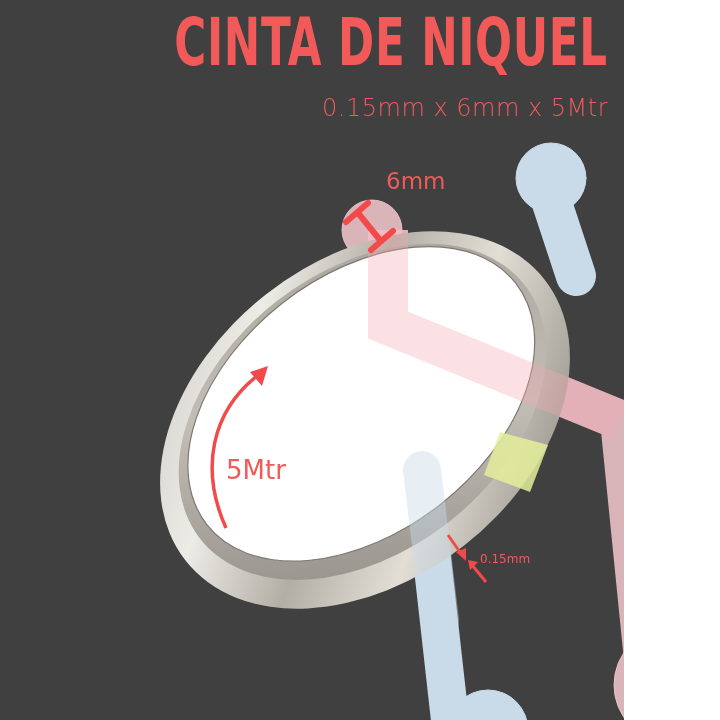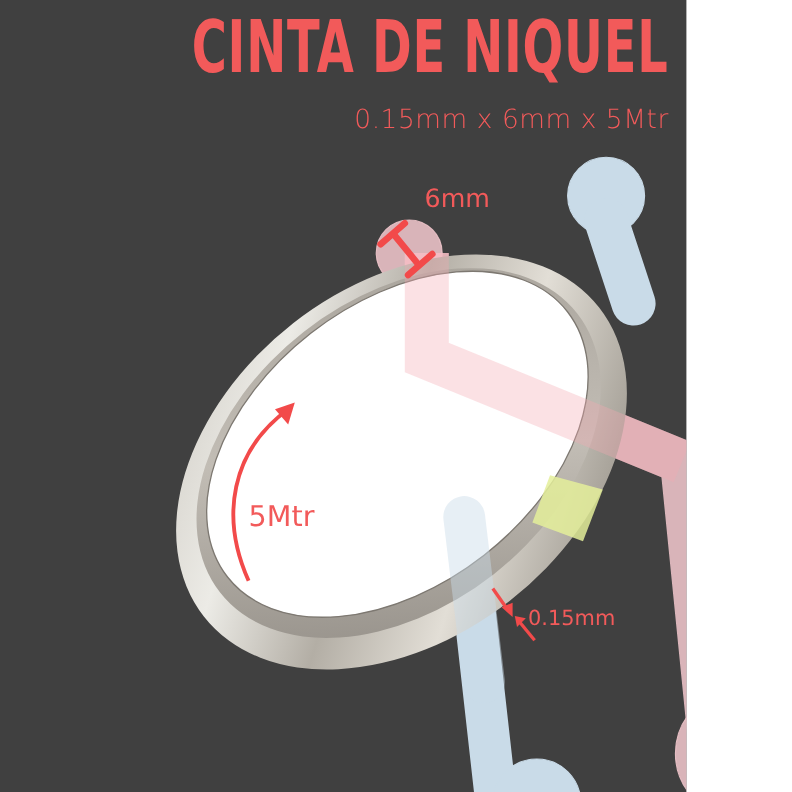--- a/index.html
+++ b/index.html
@@ -20,21 +20,21 @@
       font-family: "DejaVu Sans", sans-serif; font-size: 24px;
       color: #f25a5a; line-height: 1; white-space: nowrap; letter-spacing: 0.5px;
       font-weight: 300;
     }
     .label {
       position: absolute; font-family: "DejaVu Sans", sans-serif; color: #f25a5a;
       line-height: 1; white-space: nowrap;
     }
     .label-width { left: 386px; top: 170px; font-size: 23px; }
     .label-length { left: 226px; top: 434px; font-size: 26px; margin-top: 23px; }
-    .label-thickness { left: 480px; top: 553px; font-size: 19px; }
+    .label-thickness { left: 480px; top: 553px; font-size: 12px; }
   </style>
 </head>
 <body>
 
 <div class="canvas">
 
   <svg class="bg-svg" viewBox="0 0 720 720">
     <g fill="#c9dbe8" stroke="#c9dbe8" stroke-linecap="round">
 
       <circle cx="551" cy="178" r="35"></circle>

